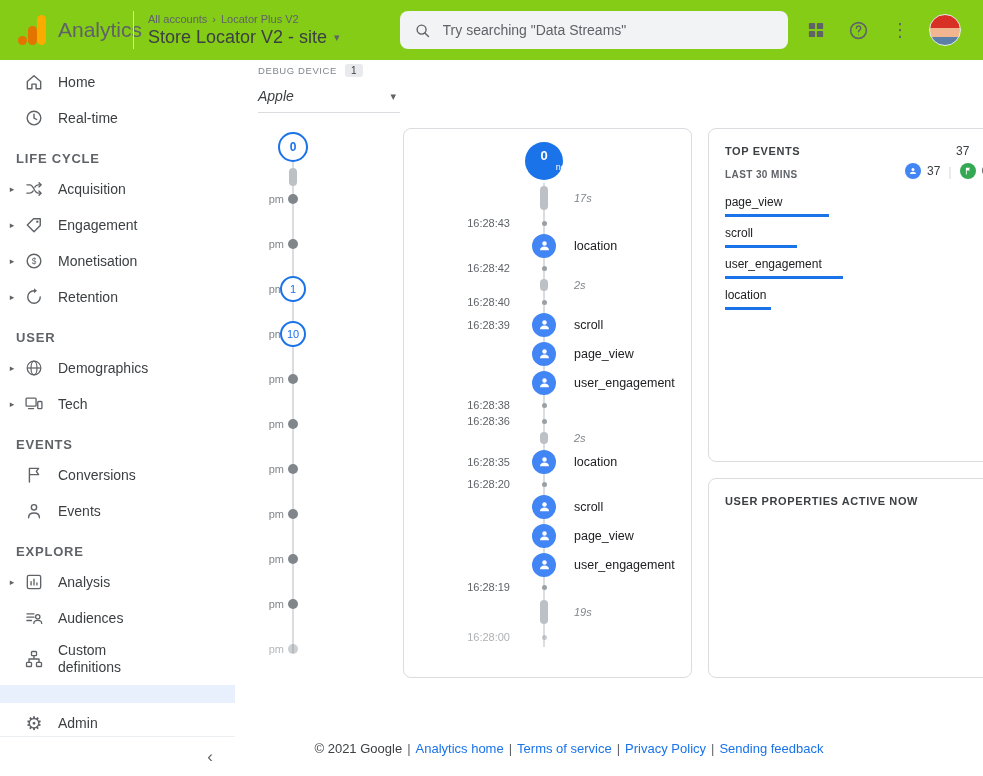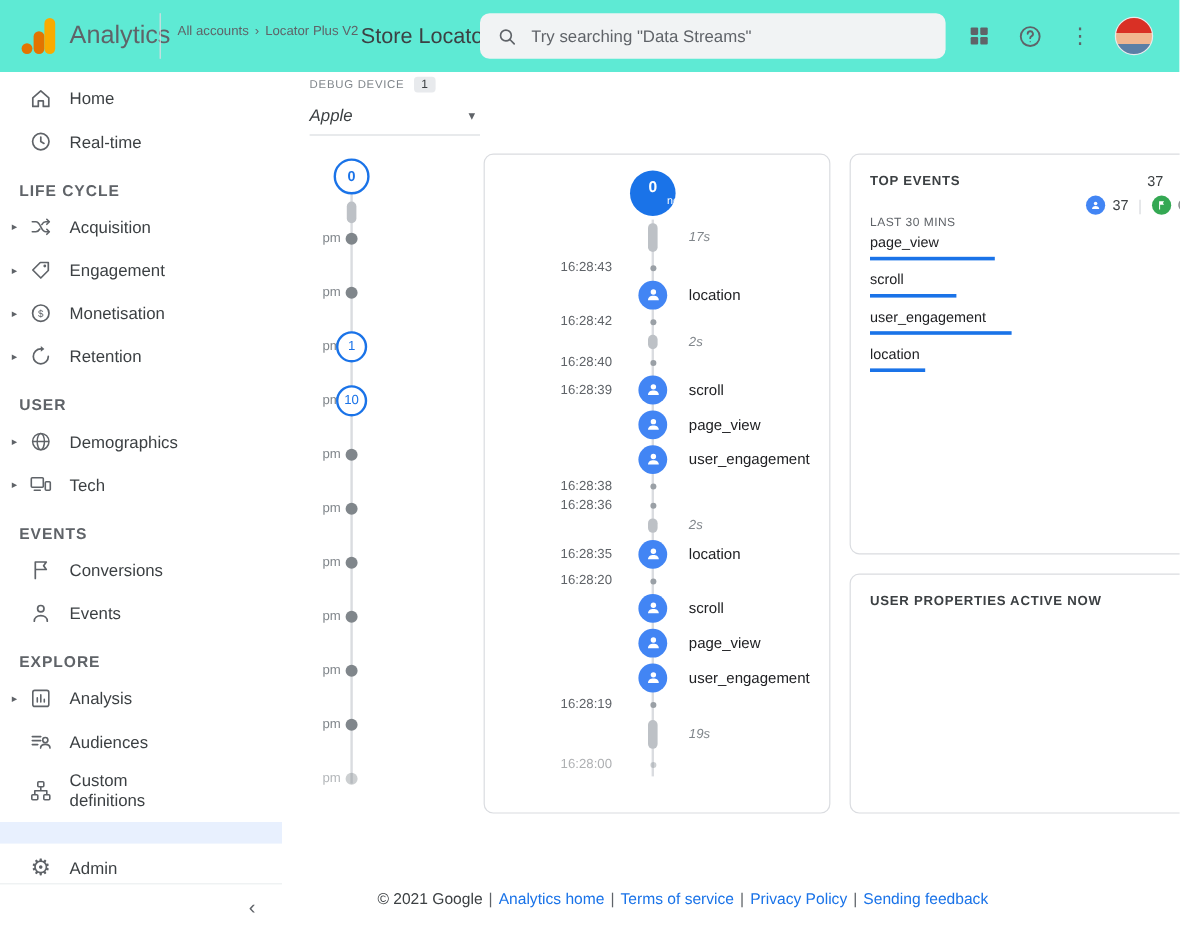--- a/index.html
+++ b/index.html
@@ -3,29 +3,29 @@
 <meta charset="utf-8">
 <style>
   * { margin:0; padding:0; box-sizing:border-box; }
   html,body { width:983px; height:776px; }
   body {
     font-family:"Liberation Sans","DejaVu Sans",sans-serif;
     background:#fff; color:#3c4043; position:relative; overflow:hidden;
   }
 
   
-  .header { position:absolute; top:0; left:0; right:0; height:60px; background:#5eead4; display:flex; align-items:center; }
+  .header { position:absolute; top:0; left:0; right:0; height:60px; background:#84cc16; display:flex; align-items:center; }
   .logo-wrap { display:flex; align-items:center; gap:10px; padding-left:18px; width:133px; flex:none; }
   .ga-logo { position:relative; width:30px; height:30px; flex:none; }
   .ga-logo .bar-tall { position:absolute; right:2px; top:0; width:9px; height:30px; background:#f9ab00; border-radius:5px; }
   .ga-logo .bar-mid  { position:absolute; left:10px; bottom:0; width:9px; height:19px; background:#e37400; border-radius:5px; }
   .ga-logo .dot      { position:absolute; left:0; bottom:0; width:9px; height:9px; background:#e37400; border-radius:50%; }
   .app-name { font-size:21px; color:#5f6368; }
   .header-divider { width:1px; height:38px; background:#dadce0; flex:none; }
-  .property-block { display:flex; justify-content:center; padding-left:14px; gap:2px; }
+  .property-block { display:flex; flex-direction:column; justify-content:center; padding-left:14px; gap:2px; }
   .breadcrumb { font-size:11px; color:#5f6368; display:flex; gap:5px; }
   .property-title-row { display:flex; align-items:center; gap:7px; font-size:18px; color:#3c4043; cursor:pointer; }
   .caret-down { font-size:11px; color:#5f6368; }
   .search { position:absolute; left:400px; top:11px; width:388px; height:38px; background:#f1f3f4; border-radius:8px; display:flex; align-items:center; padding:0 14px; gap:12px; }
   .search input { border:none; background:transparent; outline:none; font-size:14px; color:#3c4043; width:100%; font-family:inherit; }
   .search input::placeholder { color:#5f6368; }
   .header-actions { position:absolute; right:22px; top:0; height:60px; display:flex; align-items:center; gap:16px; }
   .icon-btn { width:26px; height:26px; display:flex; align-items:center; justify-content:center; cursor:pointer; color:#5f6368; }
   .more-glyph { font-size:18px; color:#5f6368; line-height:1; }
   .avatar { width:32px; height:32px; border-radius:50%; cursor:pointer;
@@ -83,21 +83,21 @@
   .sc-event-label { font-size:12.5px; color:#202124; padding-left:6px; }
   .sc-event-icon { width:24px; height:24px; border-radius:50%; background:#4285f4; display:flex; align-items:center; justify-content:center; }
   .sc-event-icon svg { width:15px; height:15px; fill:#fff; }
   .sc-dot-small { width:5px; height:5px; border-radius:50%; background:#9aa0a6; }
   .sc-row.faded { opacity:.5; }
 
   
   .top-events-card { position:absolute; left:708px; top:128px; width:300px; height:334px; border:1px solid #dadce0; border-radius:8px; background:#fff; }
   .te-title { position:absolute; left:16px; top:16px; font-size:11px; font-weight:bold; letter-spacing:0.6px; color:#3c4043; }
   .te-total { position:absolute; left:247px; top:15px; font-size:12px; color:#3c4043; }
-  .te-subtitle { position:absolute; left:16px; top:40px; font-size:10px; font-weight:normal; color:#5f6368; letter-spacing:0.4px;margin-top:11px; }
+  .te-subtitle { position:absolute; left:16px; top:40px; font-size:10px; font-weight:bold; color:#5f6368; letter-spacing:0.4px; }
   .te-counters { position:absolute; left:196px; top:34px; display:flex; align-items:center; gap:6px; }
   .te-counter-icon { width:16px; height:16px; border-radius:50%; display:flex; align-items:center; justify-content:center; flex:none; color:#fff; font-size:10px; font-weight:bold; }
   .te-counter-icon svg { width:10px; height:10px; fill:#fff; }
   .te-counter-val { font-size:12px; color:#3c4043; }
   .te-divider { color:#dadce0; font-size:13px; padding:0 2px; }
   .te-list { position:absolute; left:16px; top:66px; right:16px; }
   .te-event { margin-bottom:9px; cursor:pointer; }
   .te-event-name { font-size:12px; color:#202124; }
   .te-bar { height:3px; background:#1a73e8; margin-top:5px; }
   .user-props-card { position:absolute; left:708px; top:478px; width:300px; height:200px; border:1px solid #dadce0; border-radius:8px; background:#fff; }

